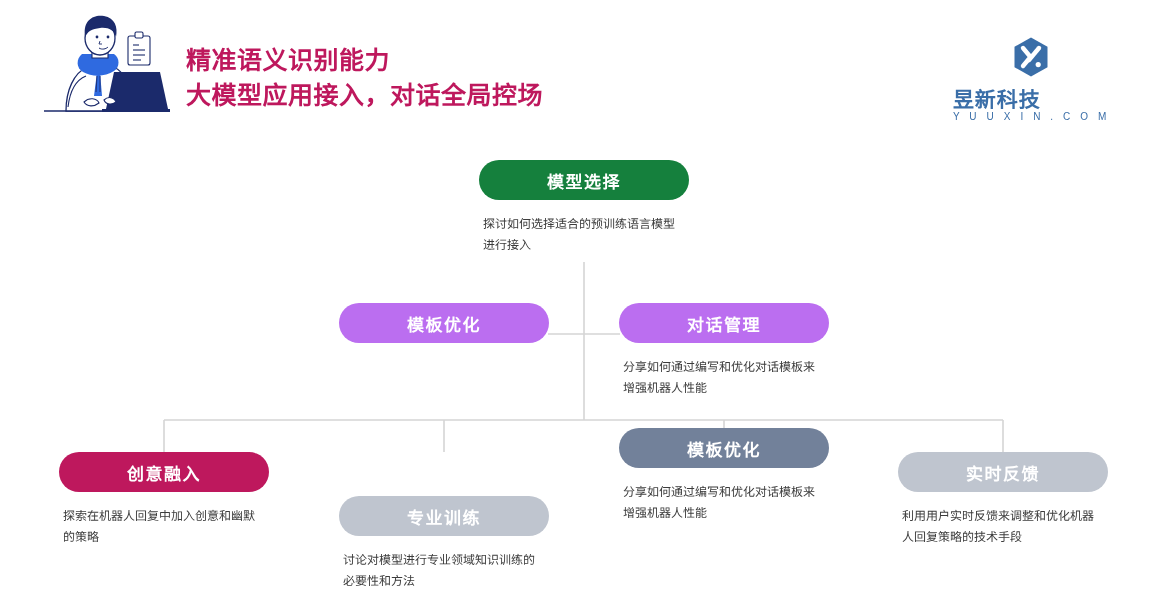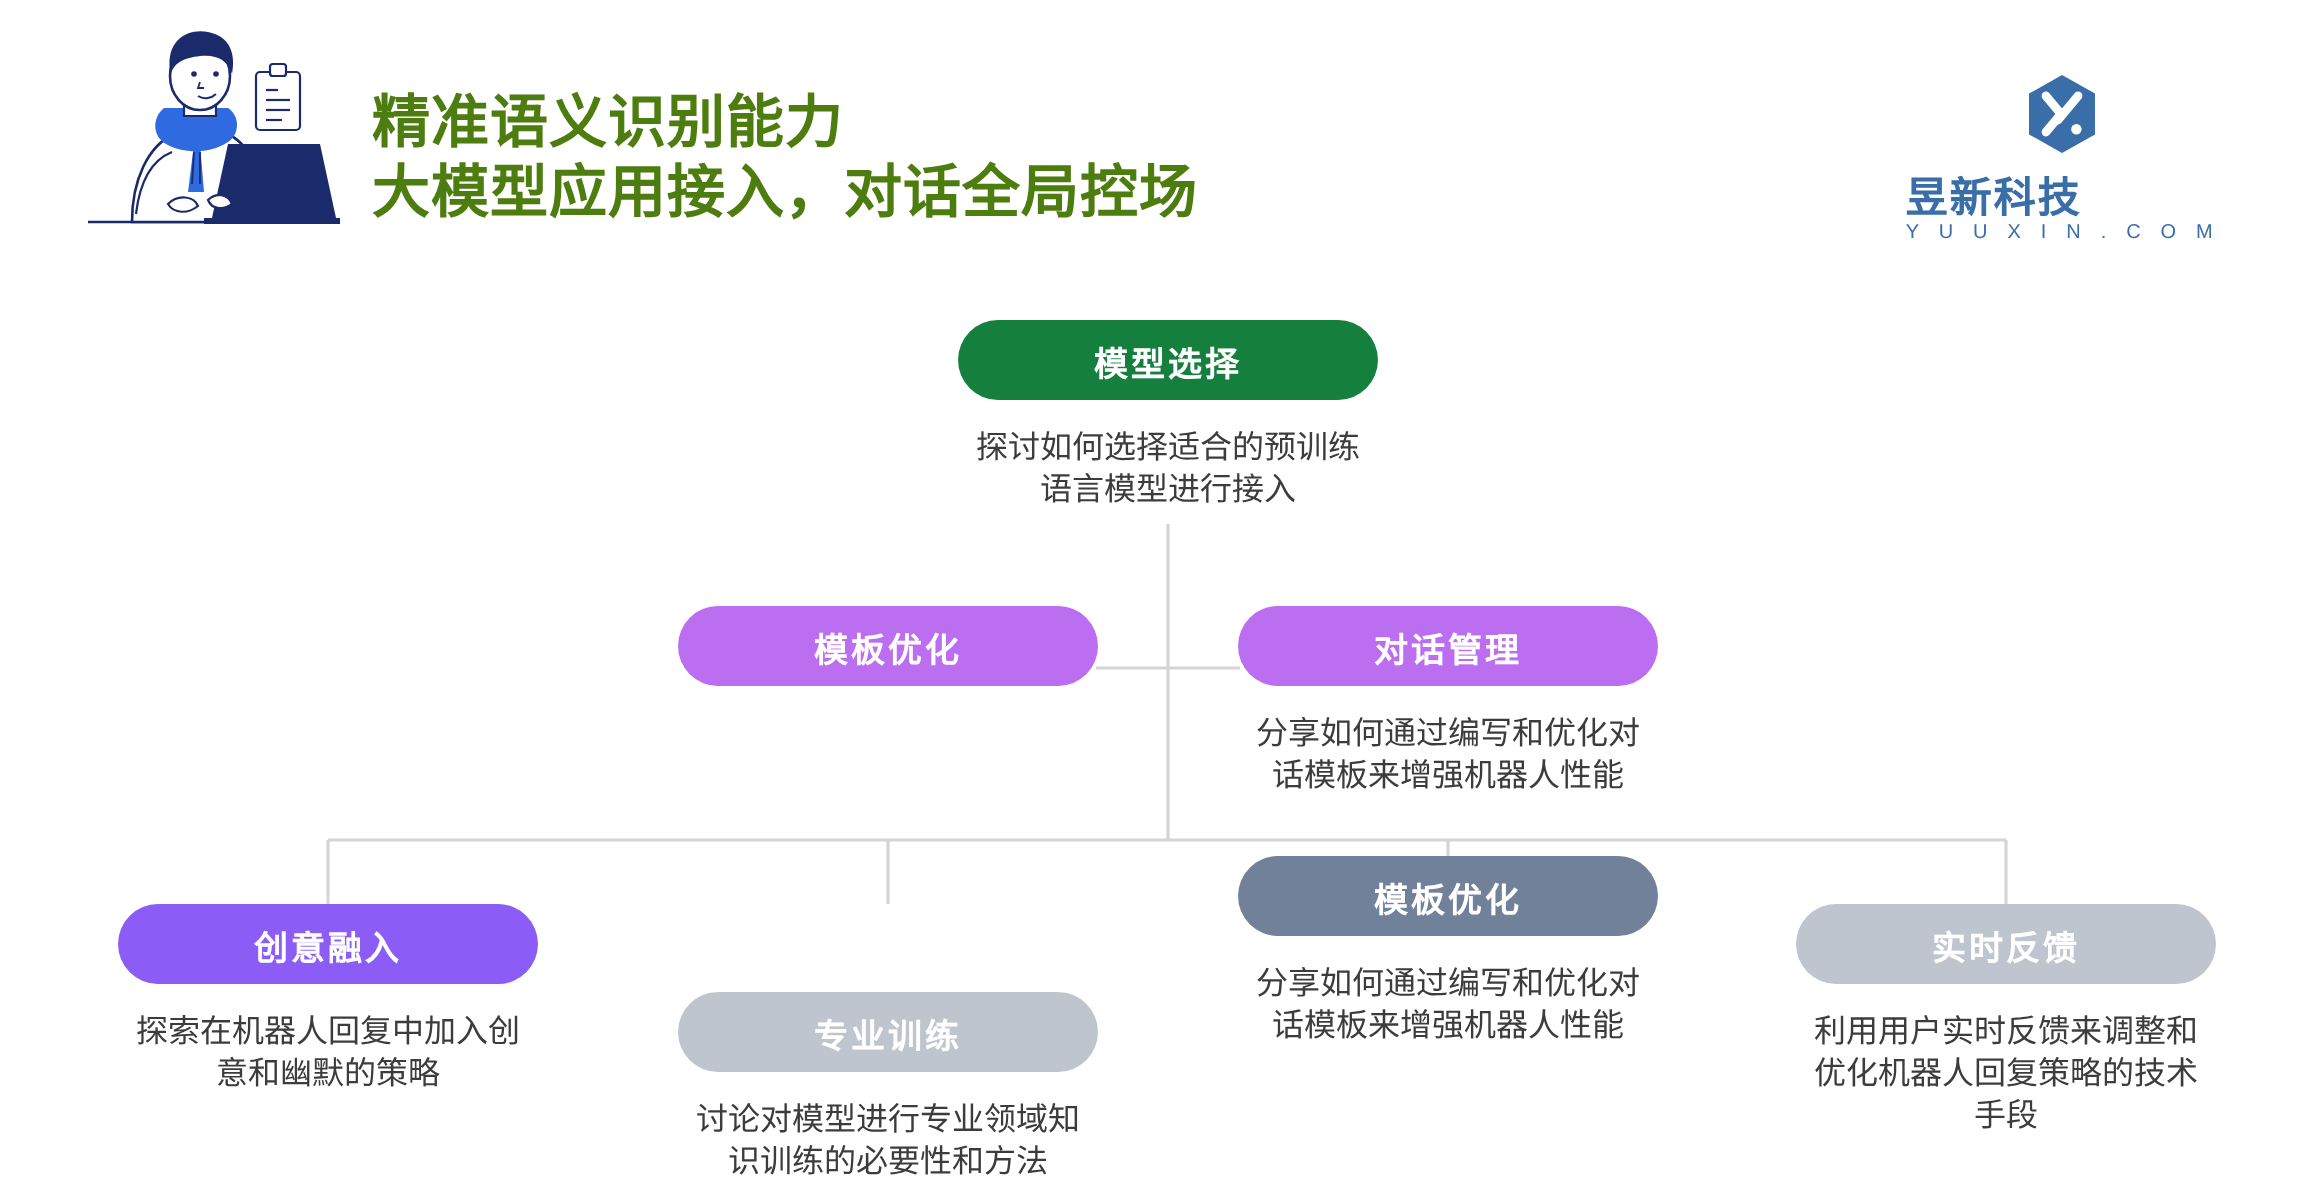--- a/index.html
+++ b/index.html
@@ -28,25 +28,25 @@
     position: absolute;
     left: 42px;
     top: 10px;
     width: 130px;
     height: 110px;
   }
   .head-title {
     position: absolute;
     left: 186px;
     top: 26px;
-    font-size: 29px;
+    font-size: 25px;
     font-weight: bold;
     line-height: 35px;
     letter-spacing: 0.5px;
-    color: #4d7c0f;
+    color: #be185d;
     white-space: nowrap;
   }
   .head-title .line2 { display: block; }
 
   .brand {
     position: absolute;
     right: 48px;
     top: 36px;
     display: flex;
     align-items: center;
@@ -99,23 +99,22 @@
     display: flex;
     align-items: center;
     justify-content: center;
     color: #ffffff;
     font-size: 17px;
     font-weight: bold;
     letter-spacing: 1.5px;
   }
   .node-desc {
     margin-top: 14px;
-    font-size: 16px;
+    font-size: 12px;
     line-height: 21px;
-    text-align: center;
     color: #3c3c3c;
     padding: 0 4px;
   }
 </style>
 </head>
 <body>
 
 <div class="header">
 
   <div class="illus">
@@ -205,21 +204,21 @@
   <div class="node" style="left:339px; top:303px; width:210px;">
     <div class="pill" style="background:#bb6ef0;">模板优化</div>
   </div>
 
   <div class="node" style="left:619px; top:303px; width:210px;">
     <div class="pill" style="background:#bb6ef0;">对话管理</div>
     <div class="node-desc">分享如何通过编写和优化对话模板来增强机器人性能</div>
   </div>
 
   <div class="node" style="left:59px; top:452px; width:210px;">
-    <div class="pill" style="background:#8b5cf6;">创意融入</div>
+    <div class="pill" style="background:#be185d;">创意融入</div>
     <div class="node-desc">探索在机器人回复中加入创意和幽默的策略</div>
   </div>
 
   <div class="node" style="left:339px; top:452px; width:210px;margin-top:44px;">
     <div class="pill" style="background:#bfc5cf;">专业训练</div>
     <div class="node-desc">讨论对模型进行专业领域知识训练的必要性和方法</div>
   </div>
 
   <div class="node" style="left:619px; top:428px; width:210px;">
     <div class="pill" style="background:#72819a;">模板优化</div>

